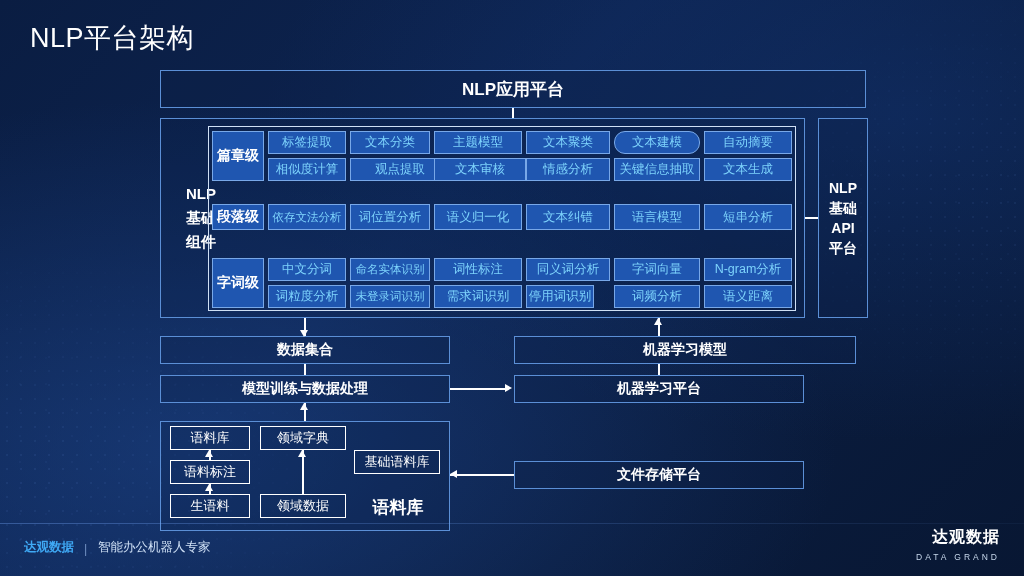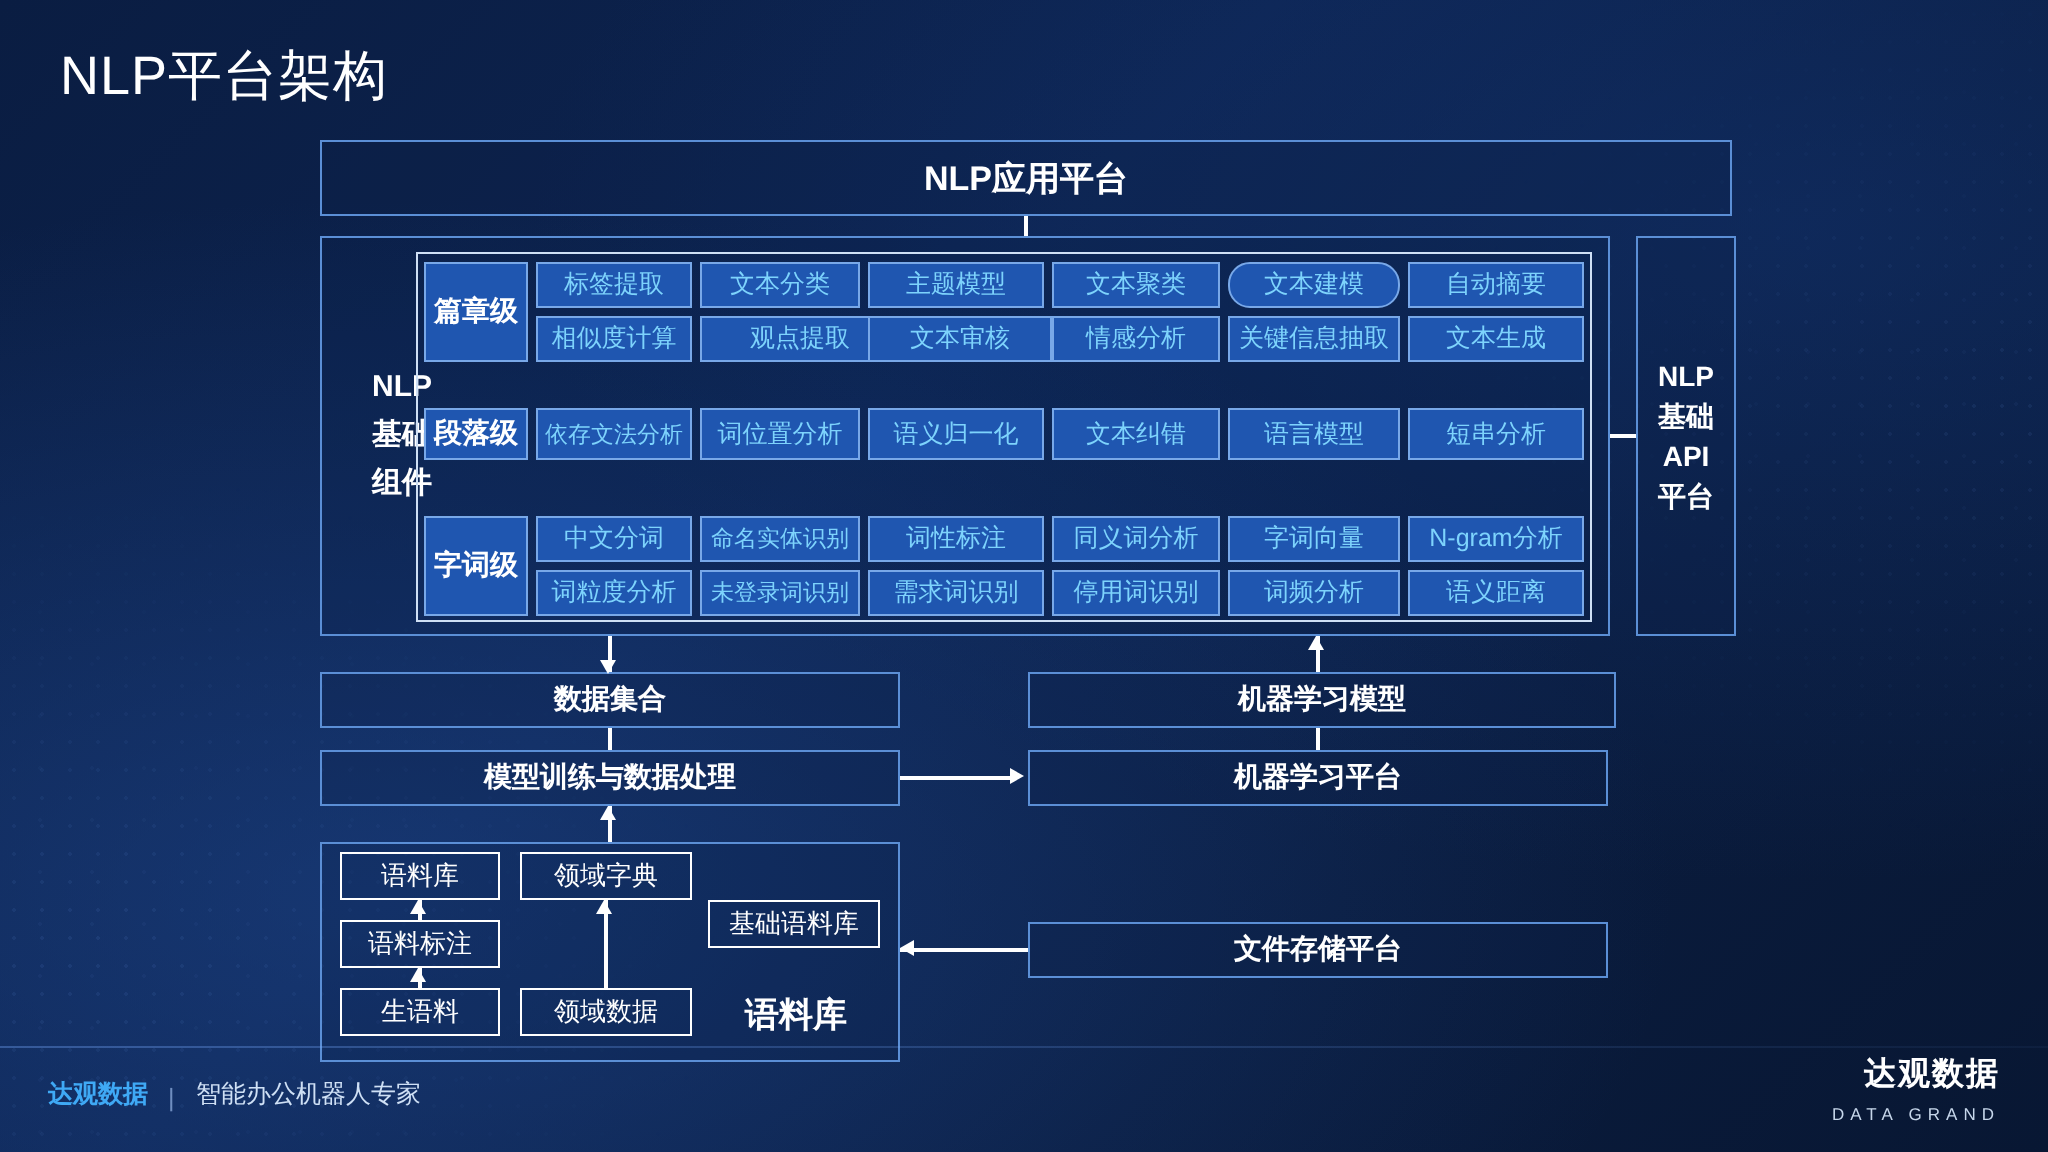--- a/index.html
+++ b/index.html
@@ -222,21 +222,21 @@
 
 <div class="cell" style="left:268px; top:285px; width:78px; height:23px;">
     <span>词粒度分析</span>
   </div>
 <div class="cell" style="left:350px; top:285px; width:80px; height:23px; font-size:11.5px;">
     <span>未登录词识别</span>
   </div>
 <div class="cell" style="left:434px; top:285px; width:88px; height:23px;">
     <span>需求词识别</span>
   </div>
-<div class="cell" style="left:526px; top:285px; width:84px; height:23px;">
+<div class="cell" style="left:526px; top:285px; width:68px; height:23px;">
     <span>停用词识别</span>
   </div>
 <div class="cell" style="left:614px; top:285px; width:86px; height:23px;">
     <span>词频分析</span>
   </div>
 <div class="cell" style="left:704px; top:285px; width:88px; height:23px;">
     <span>语义距离</span>
   </div>
 
 <div class="outline-box" style="left:818px; top:118px; width:50px; height:200px; flex-direction:column; font-size:14px; line-height:20px;">
@@ -245,21 +245,21 @@
   <span>API</span>
   <span>平台</span>
 </div>
 
 <div class="conn" style="left:805px; top:217px; width:13px; height:1.5px;"></div>
 
 <div class="outline-box" style="left:160px; top:336px; width:290px; height:28px; font-size:14px;">
   <span>数据集合</span>
 </div>
 
-<div class="outline-box" style="left:514px; top:336px; width:294px; height:28px; font-size:14px;">
+<div class="outline-box" style="left:514px; top:336px; width:342px; height:28px; font-size:14px;">
   <span>机器学习模型</span>
 </div>
 
 <div class="outline-box" style="left:160px; top:375px; width:290px; height:28px; font-size:14px;">
   <span>模型训练与数据处理</span>
 </div>
 
 <div class="outline-box" style="left:514px; top:375px; width:290px; height:28px; font-size:14px;">
   <span>机器学习平台</span>
 </div>

